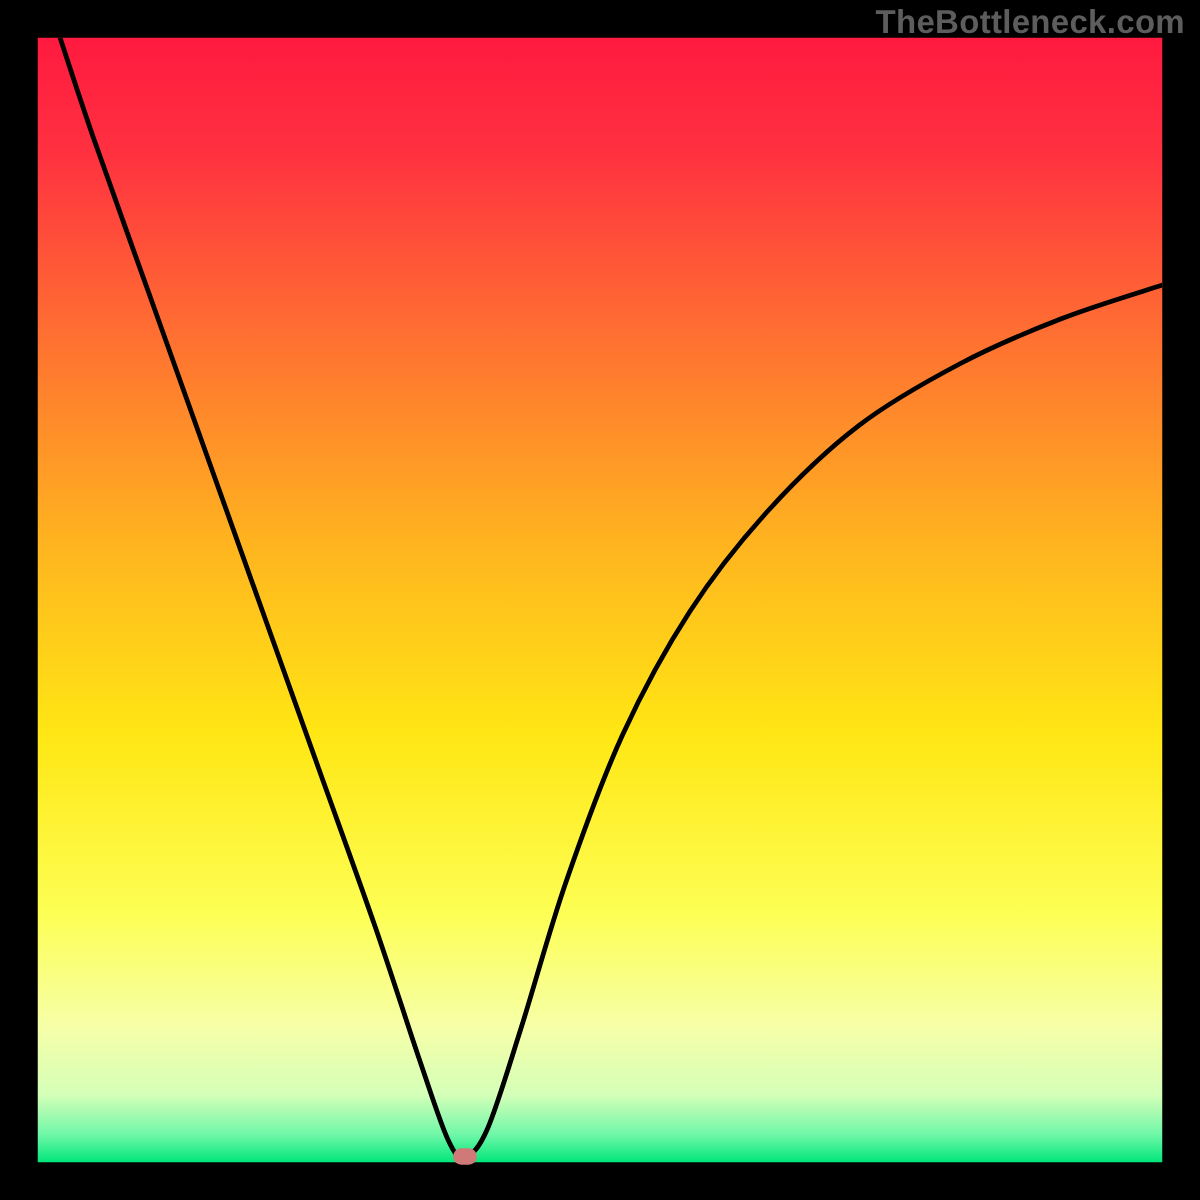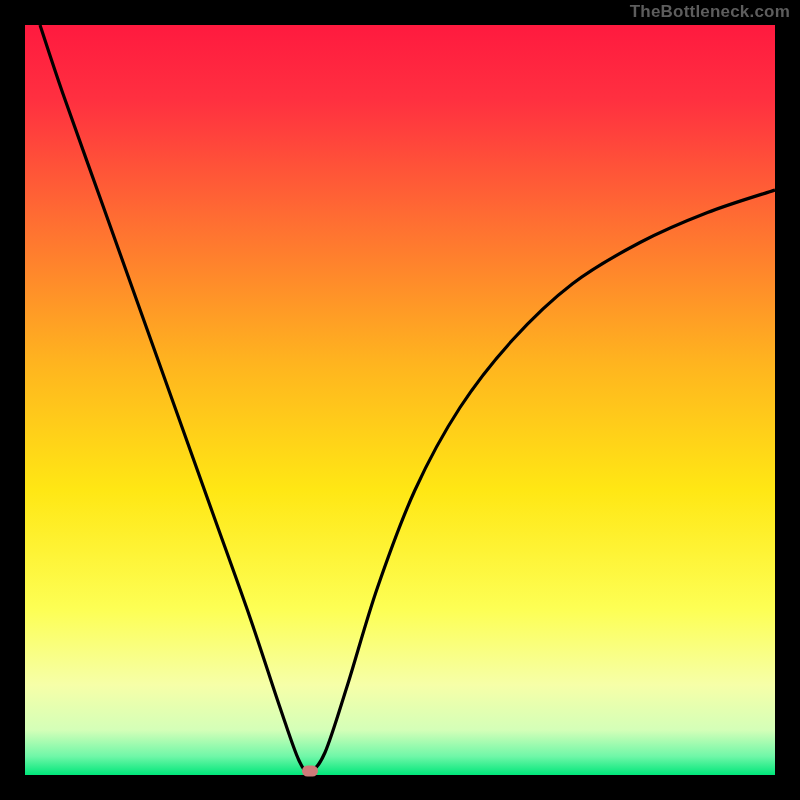--- a/index.html
+++ b/index.html
@@ -14,21 +14,21 @@
   .frame {
     position: relative;
     width: 800px;
     height: 800px;
     background: #000;
   }
   .watermark {
     position: absolute;
     top: 2px;
     right: 10px;
-    font-size: 17px;
+    font-size: 22px;
     font-weight: 600;
     color: #5d5d5d;
     letter-spacing: 0.2px;
     z-index: 10;
   }
   .plot-outer {
     position: absolute;
     left: 25px;
     top: 25px;
     width: 750px;

